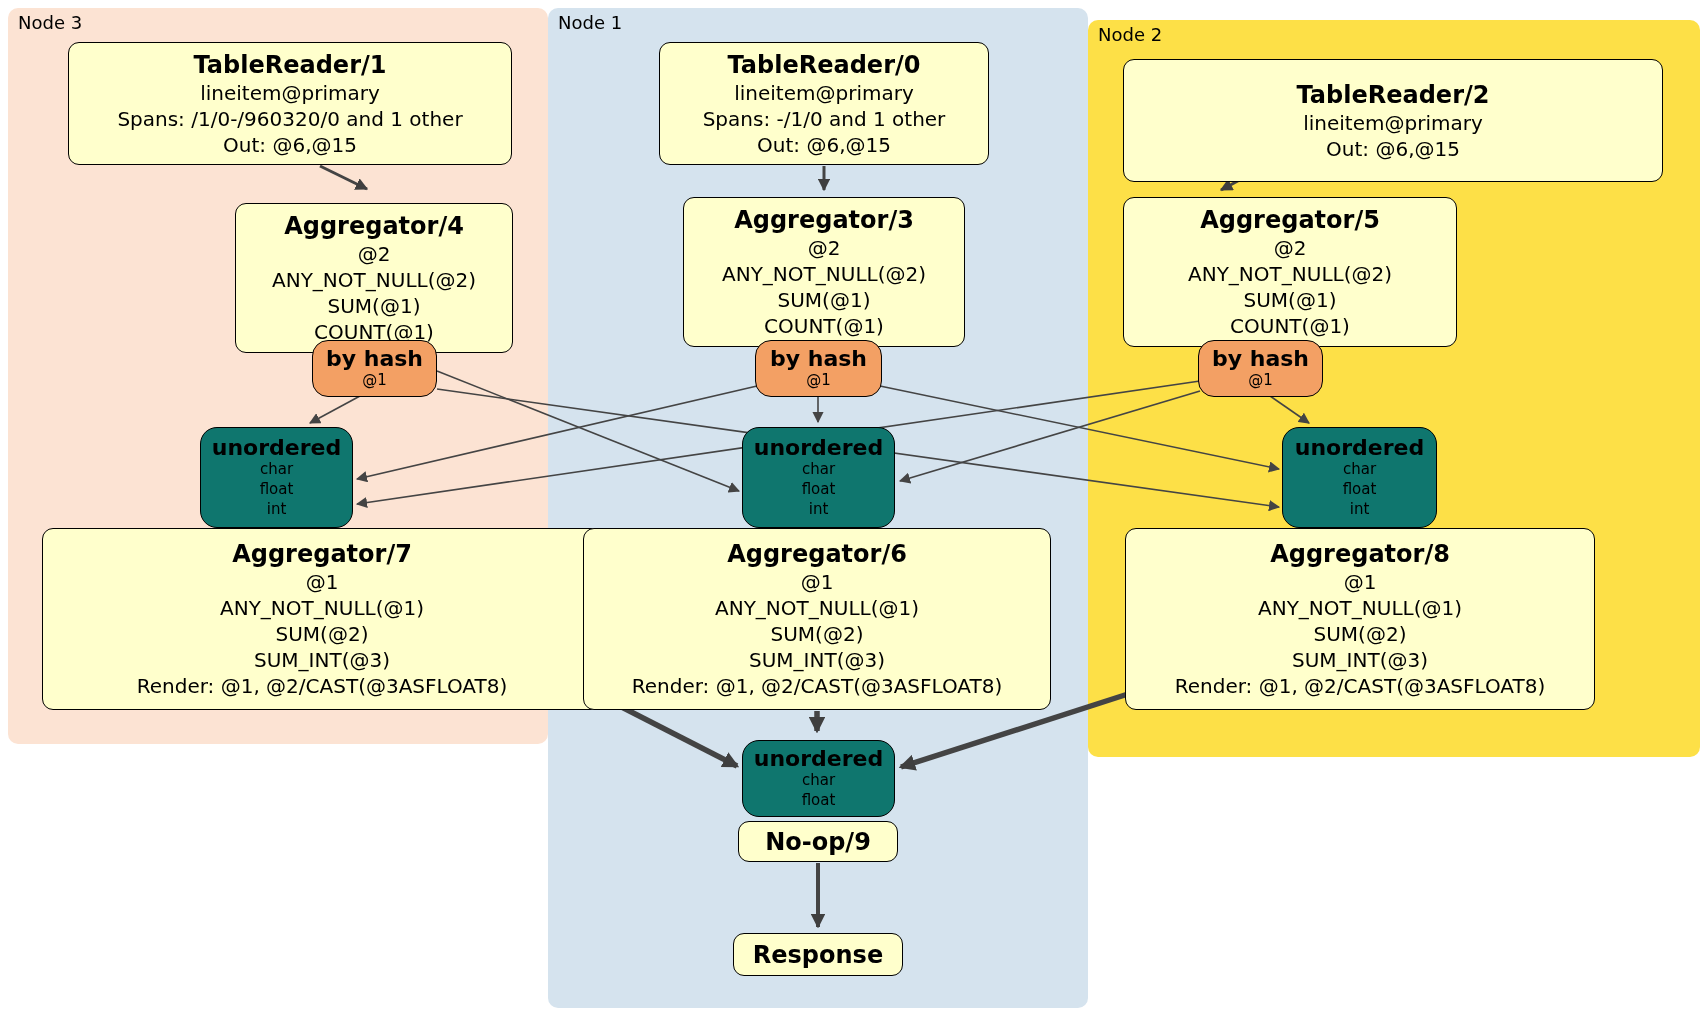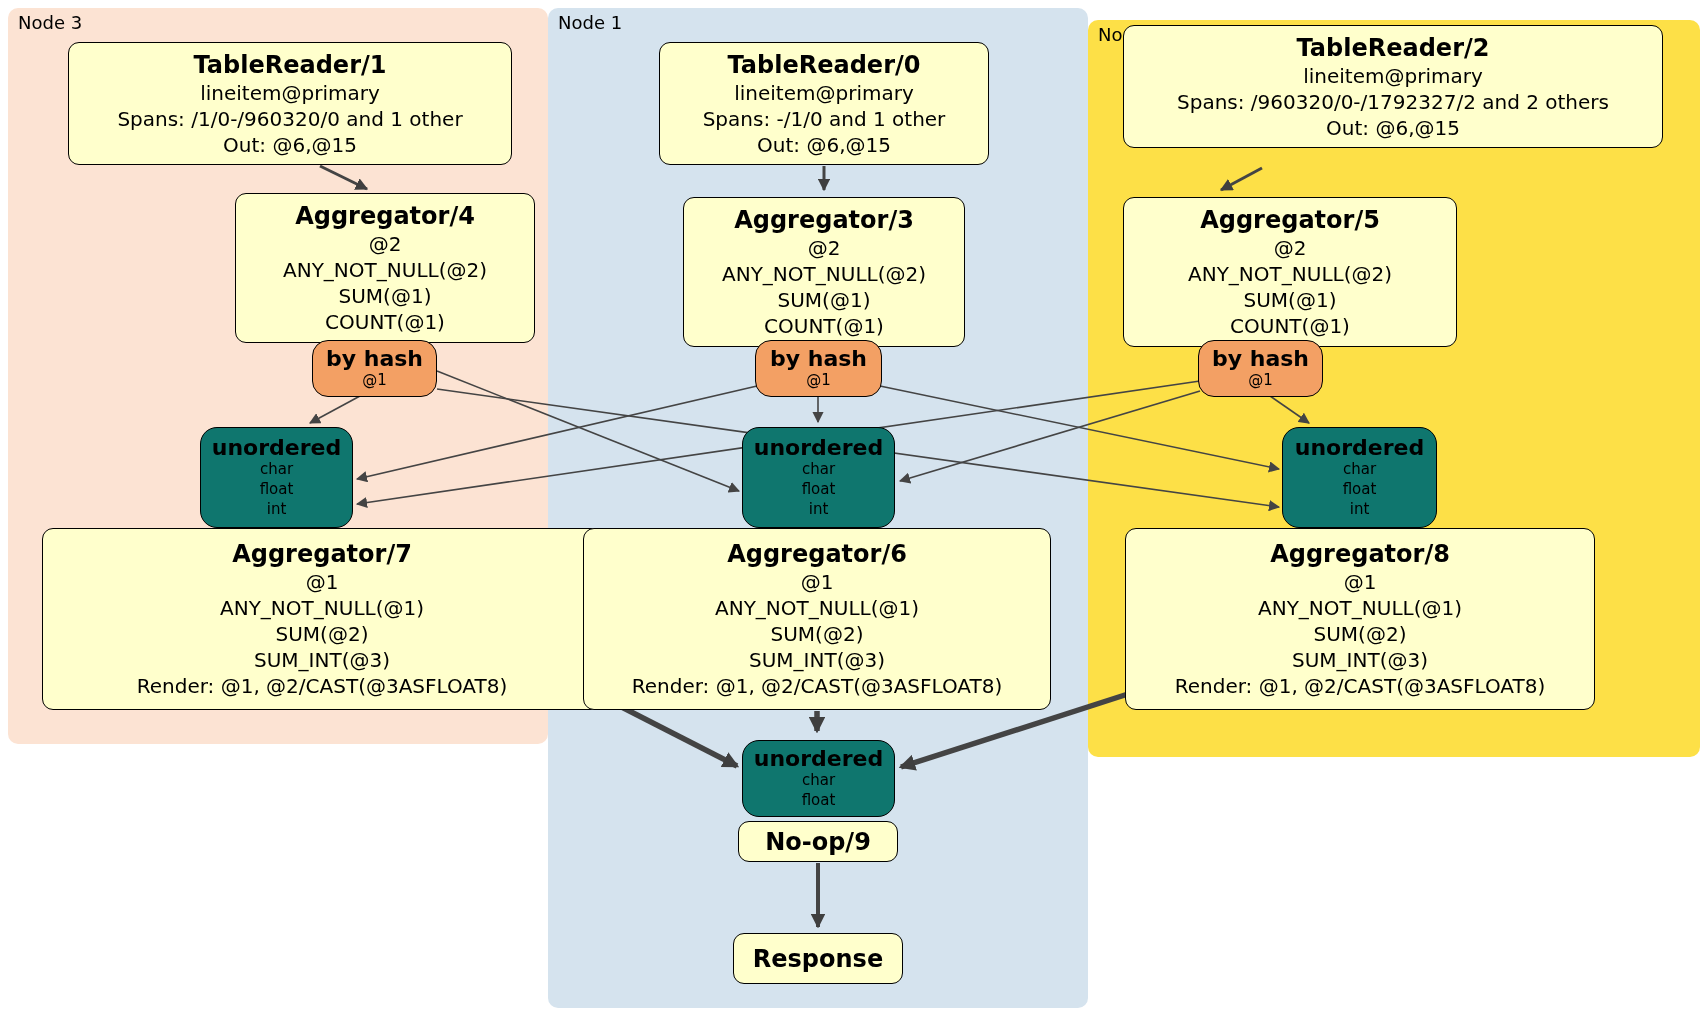--- a/index.html
+++ b/index.html
@@ -67,21 +67,21 @@
       <line x1="817" y1="711" x2="817" y2="731" stroke="#444444" stroke-width="5.5" marker-end="url(#ah-flow)"></line>
       <line x1="1128" y1="694" x2="901" y2="767" stroke="#444444" stroke-width="5.5" marker-end="url(#ah-flow)"></line>
       <line x1="818" y1="863" x2="818" y2="927" stroke="#444444" stroke-width="4" marker-end="url(#ah-tail)"></line>
     </svg>
 <div class="box processor" style="left: 68px; top: 42px; width: 444px; height: 123px;">
       <div class="box-title">TableReader/1</div>
       <div class="box-line">lineitem@primary</div>
       <div class="box-line">Spans: /1/0-/960320/0 and 1 other</div>
       <div class="box-line">Out: @6,@15</div>
     </div>
-    <div class="box processor" style="left: 235px; top: 193px; width: 300px; height: 150px;">
+    <div class="box processor" style="left: 235px; top: 203px; width: 278px; height: 150px;">
       <div class="box-title">Aggregator/4</div>
       <div class="box-line">@2</div>
       <div class="box-line">ANY_NOT_NULL(@2)</div>
       <div class="box-line">SUM(@1)</div>
       <div class="box-line">COUNT(@1)</div>
     </div>
     <div class="box router" style="left: 312px; top: 340px; width: 125px; height: 57px;">
       <div class="box-title">by hash</div>
       <div class="box-line">@1</div>
     </div>
@@ -123,24 +123,23 @@
       <div class="box-line">int</div>
     </div>
     <div class="box processor" style="left: 583px; top: 528px; width: 468px; height: 182px;">
       <div class="box-title">Aggregator/6</div>
       <div class="box-line">@1</div>
       <div class="box-line">ANY_NOT_NULL(@1)</div>
       <div class="box-line">SUM(@2)</div>
       <div class="box-line">SUM_INT(@3)</div>
       <div class="box-line">Render: @1, @2/CAST(@3ASFLOAT8)</div>
     </div>
-    <div class="box processor" style="left: 1123px; top: 25px; width: 540px; height: 123px;">
+    <div class="box processor" style="left: 1123px; top: 59px; width: 540px; height: 123px;">
       <div class="box-title">TableReader/2</div>
       <div class="box-line">lineitem@primary</div>
-      <div class="box-line">Spans: /960320/0-/1792327/2 and 2 others</div>
       <div class="box-line">Out: @6,@15</div>
     </div>
     <div class="box processor" style="left: 1123px; top: 197px; width: 334px; height: 150px;">
       <div class="box-title">Aggregator/5</div>
       <div class="box-line">@2</div>
       <div class="box-line">ANY_NOT_NULL(@2)</div>
       <div class="box-line">SUM(@1)</div>
       <div class="box-line">COUNT(@1)</div>
     </div>
     <div class="box router" style="left: 1198px; top: 340px; width: 125px; height: 57px;">
@@ -162,16 +161,16 @@
       <div class="box-line">Render: @1, @2/CAST(@3ASFLOAT8)</div>
     </div>
     <div class="box sync" style="left: 742px; top: 740px; width: 153px; height: 77px;">
       <div class="box-title">unordered</div>
       <div class="box-line">char</div>
       <div class="box-line">float</div>
     </div>
     <div class="box processor" style="left: 738px; top: 821px; width: 160px; height: 41px;">
       <div class="box-title">No-op/9</div>
     </div>
-    <div class="box processor" style="left: 733px; top: 933px; width: 170px; height: 51px;">
+    <div class="box processor" style="left: 733px; top: 933px; width: 170px; height: 43px;">
       <div class="box-title">Response</div>
     </div>
   </div>
 
 </body></html>

